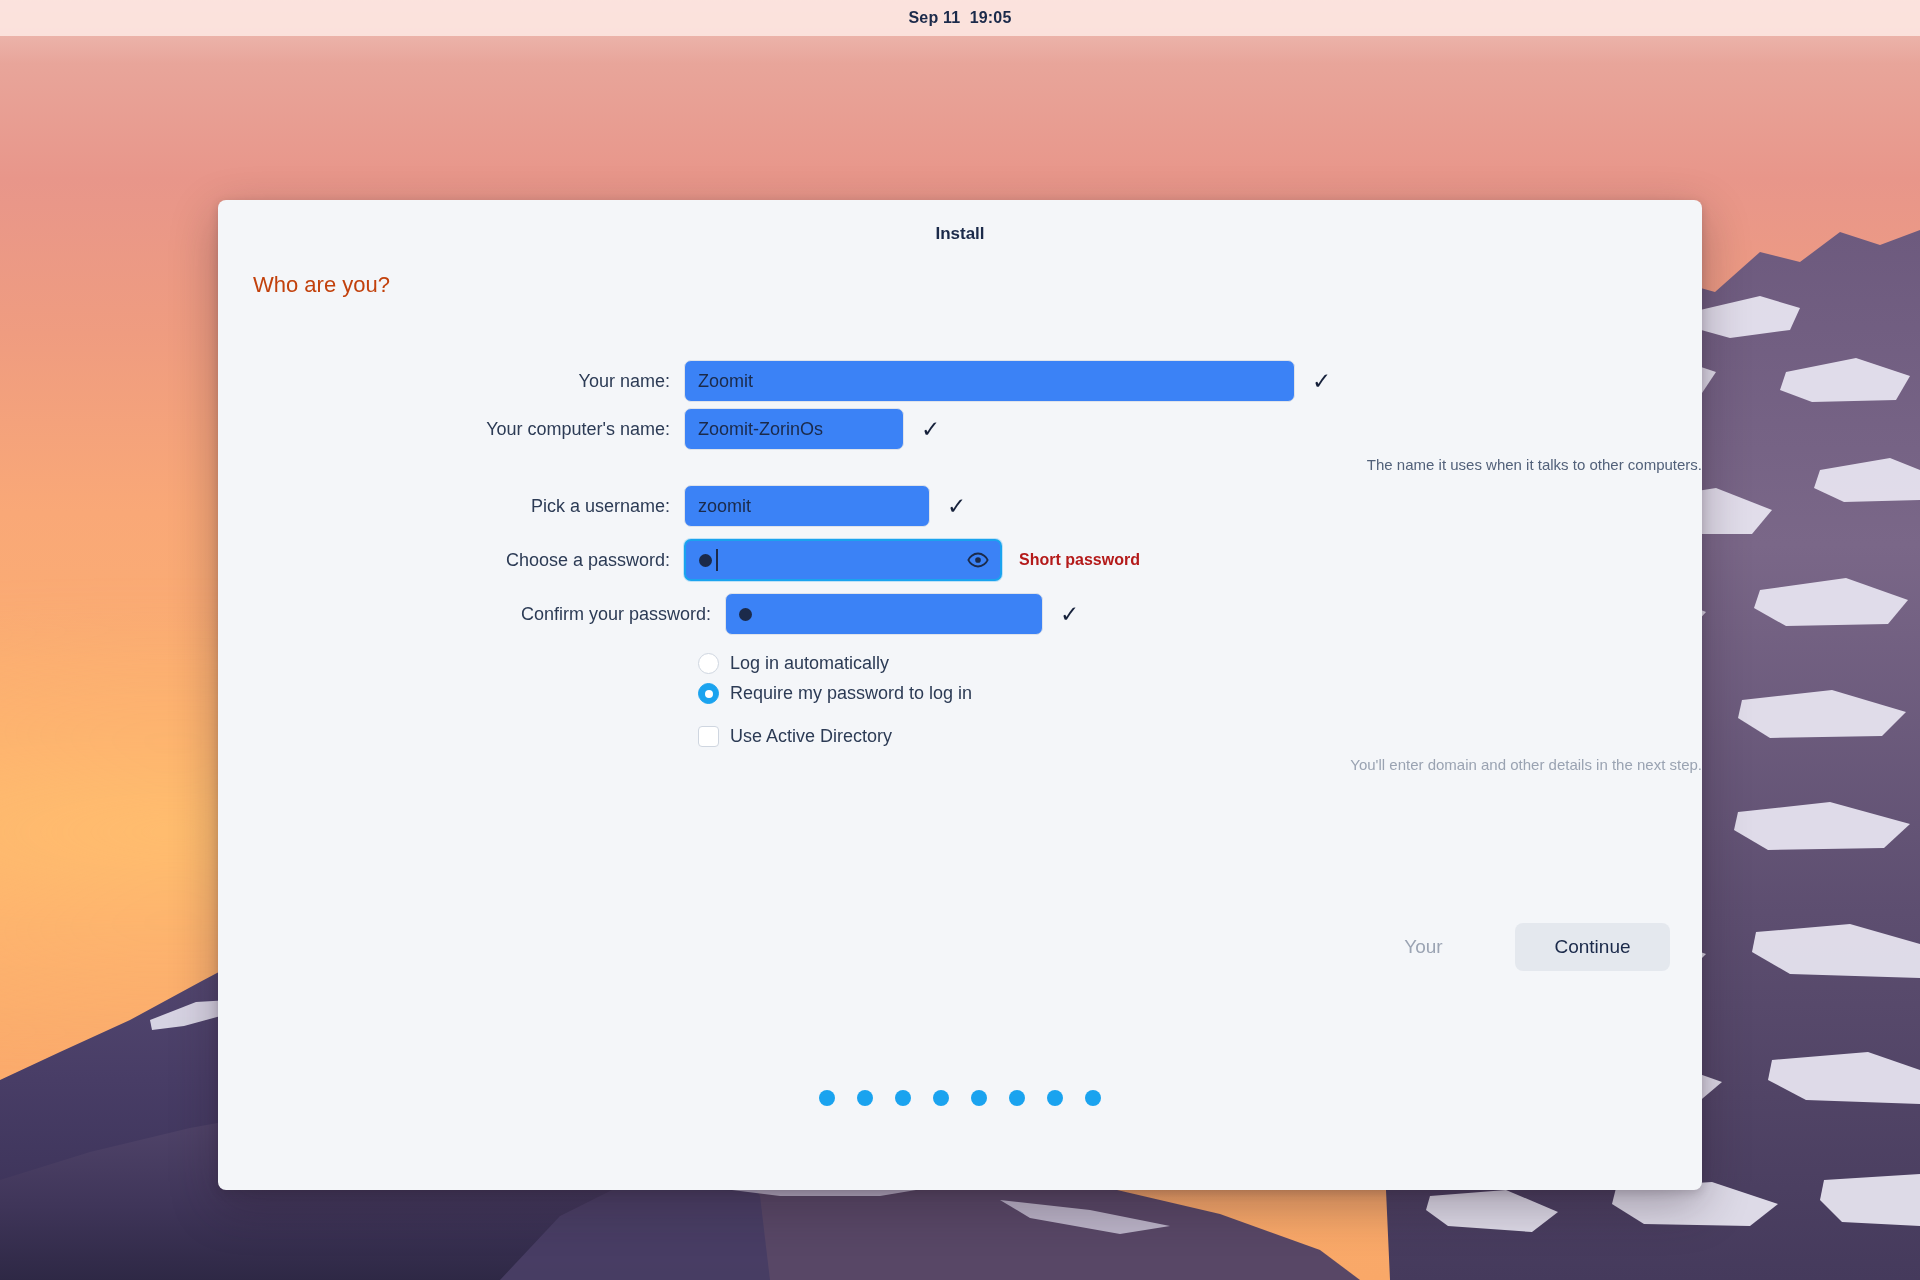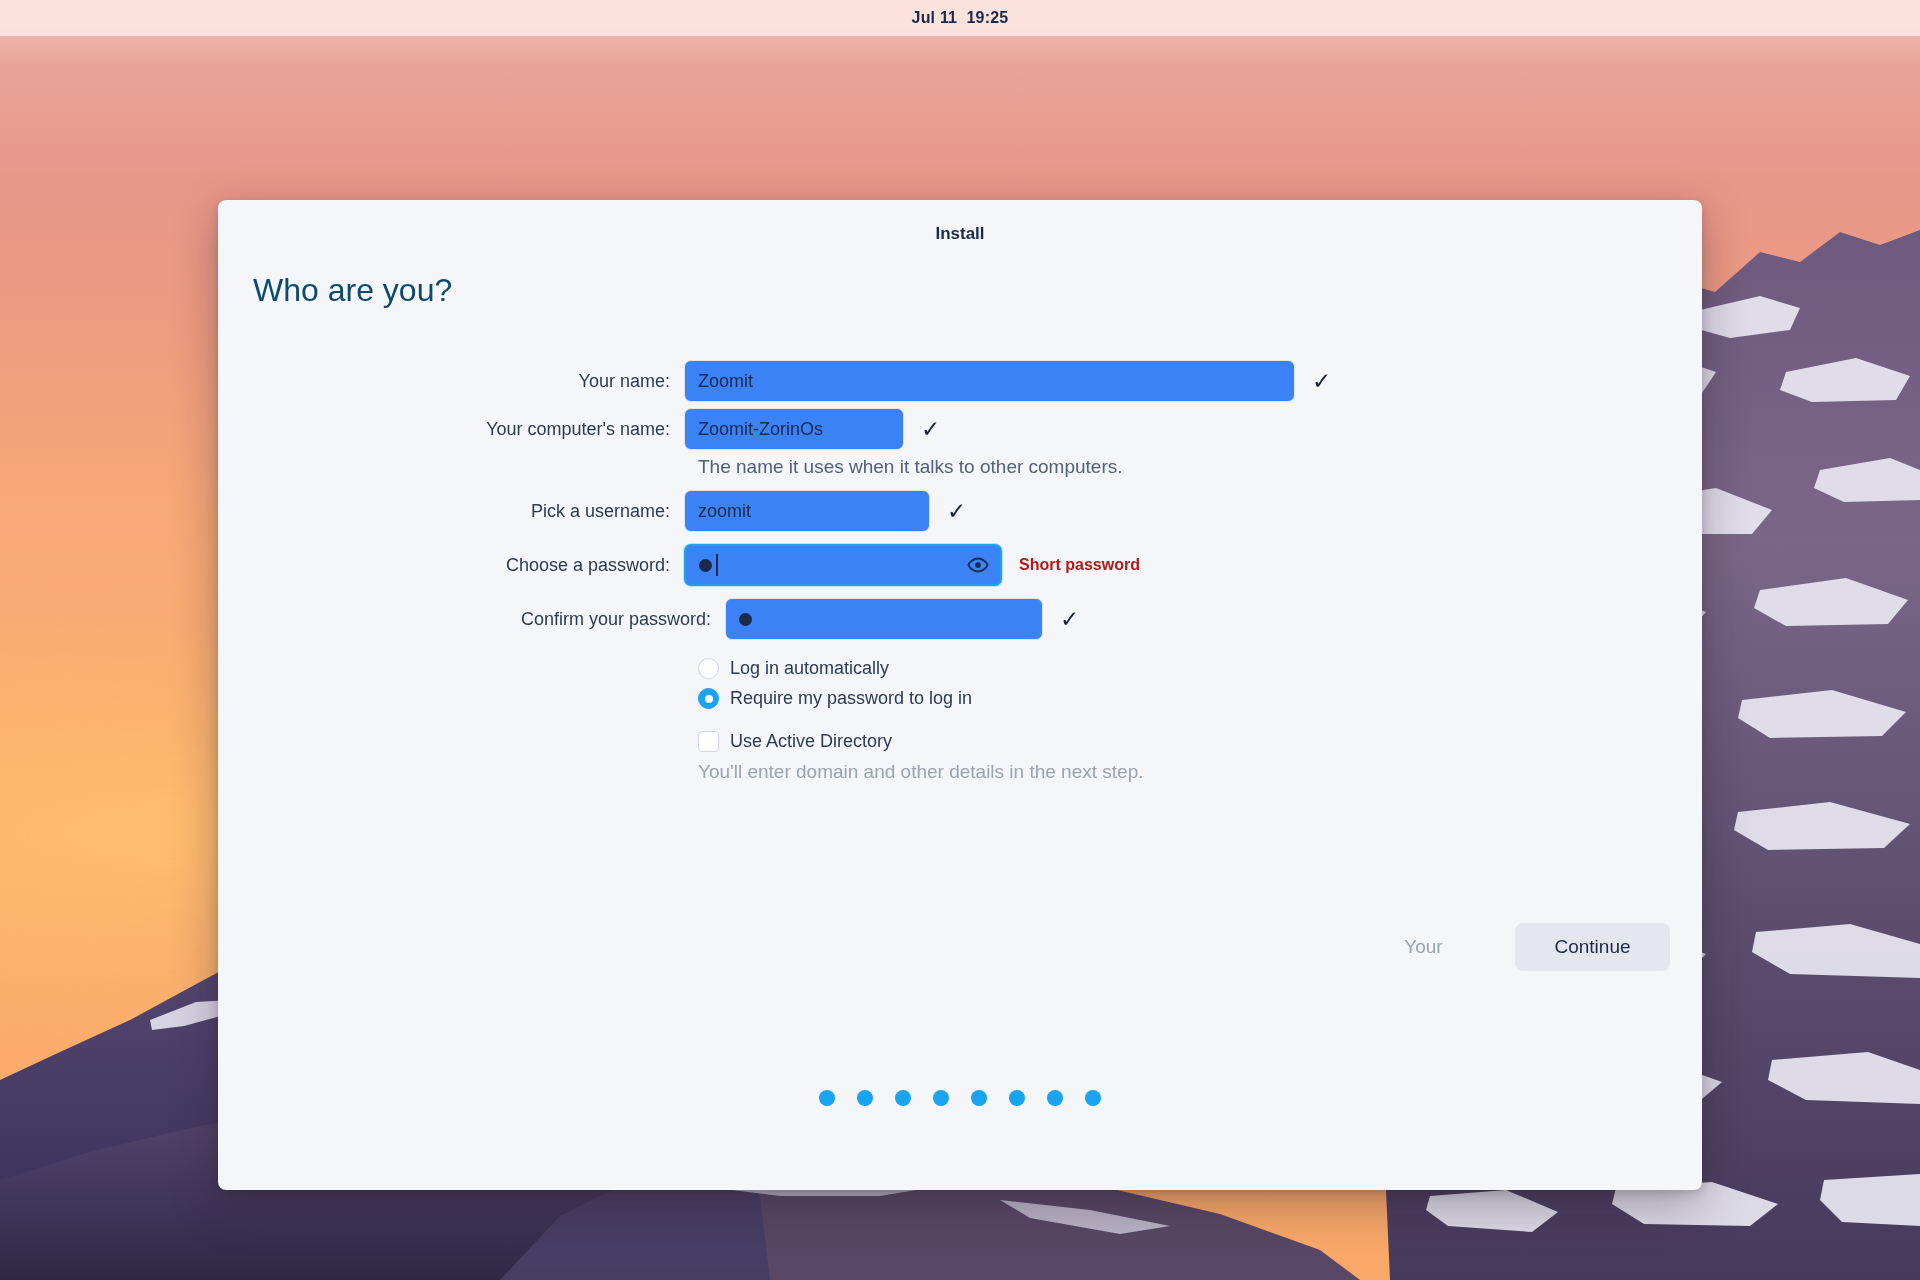--- a/index.html
+++ b/index.html
@@ -99,22 +99,22 @@
     font-size: 17px;
     font-weight: bold;
     color: #1b2a4a;
     margin-top: 24px;
   }
 
   .page-heading {
     position: absolute;
     left: 35px;
     top: 72px;
-    font-size: 32px;
-    color: #0c4a6e;
+    font-size: 22px;
+    color: #c2410c;
     font-weight: normal;
   }
 
   
   .form {
     position: absolute;
     left: 0;
     top: 160px;
     width: 100%;
   }
@@ -197,24 +197,25 @@
     margin-left: 17px;
     font-size: 16px;
     font-weight: bold;
     color: #b41a1a;
     flex: 0 0 auto;
   }
 
   .hint {
     margin-left: 466px;
     padding-left: 14px;
-    font-size: 19px;
+    font-size: 15px;
     color: #52617a;
     margin-top: 2px;
     margin-bottom: 12px;
+    text-align: right;
   }
   .hint.muted { color: #9aa3b2; }
 
   
   .opts {
     margin-left: 466px;
     padding-left: 14px;
     margin-top: 18px;
   }
   .opt {
@@ -383,21 +384,21 @@
 
     <path d="M500,1280 L560,1216 L640,1176 L740,1156 L860,1154 L980,1166
              L1100,1186 L1220,1214 L1320,1250 L1360,1280 Z" fill="#4a3f66" opacity="0.92"></path>
     <g fill="#dcd8ea" opacity="0.75">
       <path d="M700,1186 L790,1174 L880,1176 L940,1186 L880,1196 L780,1196 Z"></path>
       <path d="M1000,1200 L1090,1210 L1170,1226 L1120,1234 L1030,1218 Z"></path>
     </g>
   </svg>
 
   <div class="topbar">
-    <div class="topbar-clock">Jul 11  19:25</div>
+    <div class="topbar-clock">Sep 11  19:05</div>
   </div>
 
   <div class="dialog">
 
     <div class="dialog-title">Install</div>
 
     <div class="page-heading">Who are you?</div>
 
     <div class="form">
 

